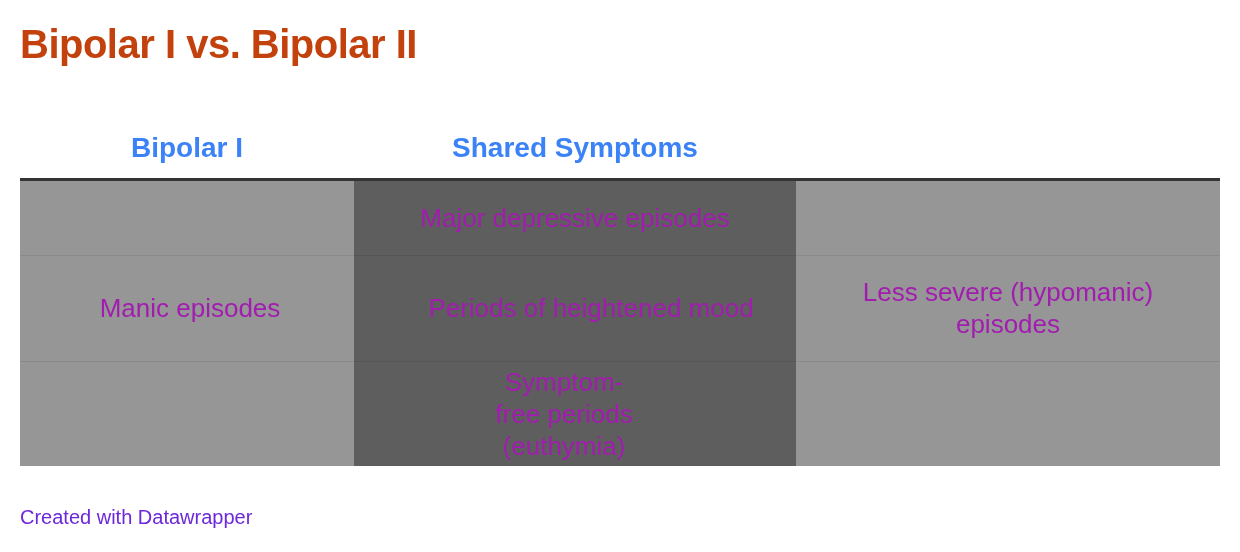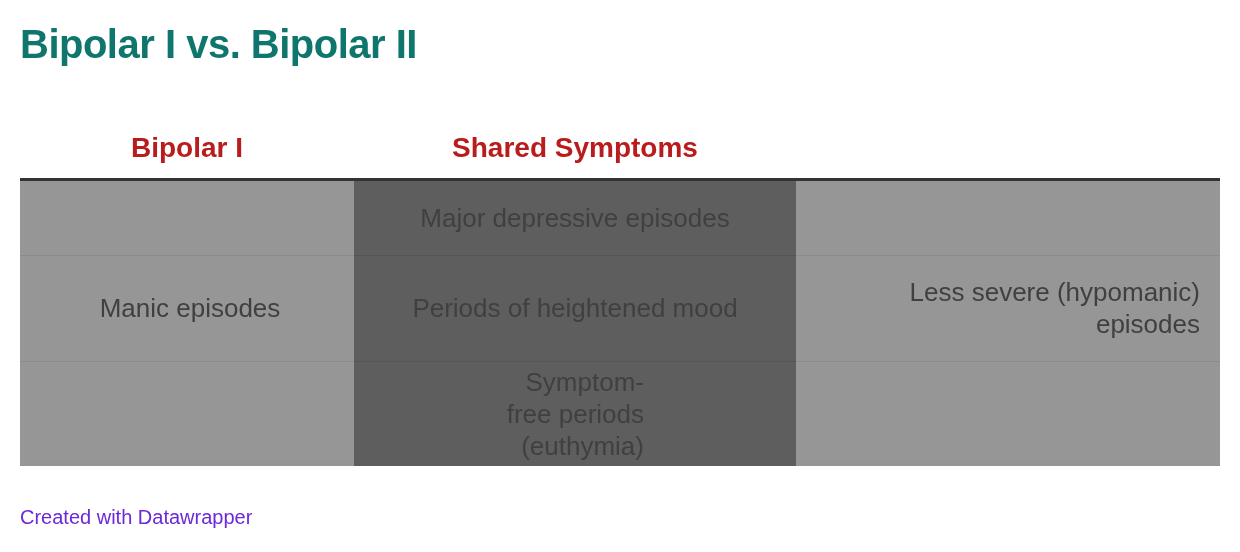--- a/index.html
+++ b/index.html
@@ -1,28 +1,28 @@
 <!DOCTYPE html>
 <html><head>
   <meta charset="utf-8">
   <style>
     html, body { margin: 0; padding: 0; background: #ffffff; }
     body { width: 1240px; height: 552px; position: relative; overflow: hidden; font-family: "Liberation Sans", sans-serif; }
-    .title { position: absolute; left: 20px; top: 20px; font-size: 40px; font-weight: bold; color: #0f766e; letter-spacing: -0.5px; line-height: 48px; margin: 0; }
+    .title { position: absolute; left: 20px; top: 20px; font-size: 40px; font-weight: bold; color: #c2410c; letter-spacing: -0.5px; line-height: 48px; margin: 0; }
     .tbl { position: absolute; left: 20px; top: 118px; width: 1200px; }
     .hdr { display: flex; height: 60px; border-bottom: 3px solid #333333; }
-    .hdr div { display: flex; align-items: center; justify-content: center; font-size: 28px; font-weight: bold; color: #b91c1c; }
+    .hdr div { display: flex; align-items: center; justify-content: center; font-size: 28px; font-weight: bold; color: #3b82f6; }
     .c1 { width: 334px; } .c2 { width: 442px; } .c3 { width: 424px; }
     .body { position: relative; height: 285px; }
     .col { position: absolute; top: 0; height: 285px; }
     .col.a { left: 0; width: 334px; background: #969696; }
     .col.b { left: 334px; width: 442px; background: #5e5e5e; }
     .col.c { left: 776px; width: 424px; background: #969696; }
     .hline { position: absolute; left: 0; width: 1200px; height: 1px; background: rgba(0,0,0,0.08); }
-    .cell { position: absolute; display: flex; align-items: center; justify-content: center; text-align: right; color: #404040; font-size: 26px; line-height: 32px; }
+    .cell { position: absolute; display: flex; align-items: center; justify-content: center; text-align: center; color: #a21caf; font-size: 26px; line-height: 32px; }
     .footer { position: absolute; left: 20px; top: 506px; font-size: 20px; color: #6d28d9; }
   </style>
 </head>
 <body>
 
 <h1 class="title">Bipolar I vs. Bipolar II</h1>
 
 <div class="tbl">
   <div class="hdr">
     <div class="c1">Bipolar I</div>
@@ -31,20 +31,20 @@
   <div class="body">
     <div class="col a"></div>
     <div class="col b"></div>
     <div class="col c"></div>
     <div class="hline" style="top:74px"></div>
     <div class="hline" style="top:180px"></div>
 
     <div class="cell" style="left:16px;top:74px;width:308px;height:106px">Manic episodes</div>
 
     <div class="cell" style="left:334px;top:0;width:442px;height:74px">Major depressive episodes</div>
-    <div class="cell" style="left:334px;top:74px;width:442px;height:106px">Periods of heightened mood</div>
+    <div class="cell" style="left:350px;top:74px;width:442px;height:106px">Periods of heightened mood</div>
     <div class="cell" style="left:334px;top:180px;width:420px;height:105px;padding:0 130px;box-sizing:border-box">Symptom-free periods (euthymia)</div>
 
     <div class="cell" style="left:776px;top:74px;width:424px;height:106px;padding:0 20px;box-sizing:border-box">Less severe (hypomanic) episodes</div>
   </div>
 </div>
 
 <div class="footer">Created with Datawrapper</div>
 
 </body></html>

